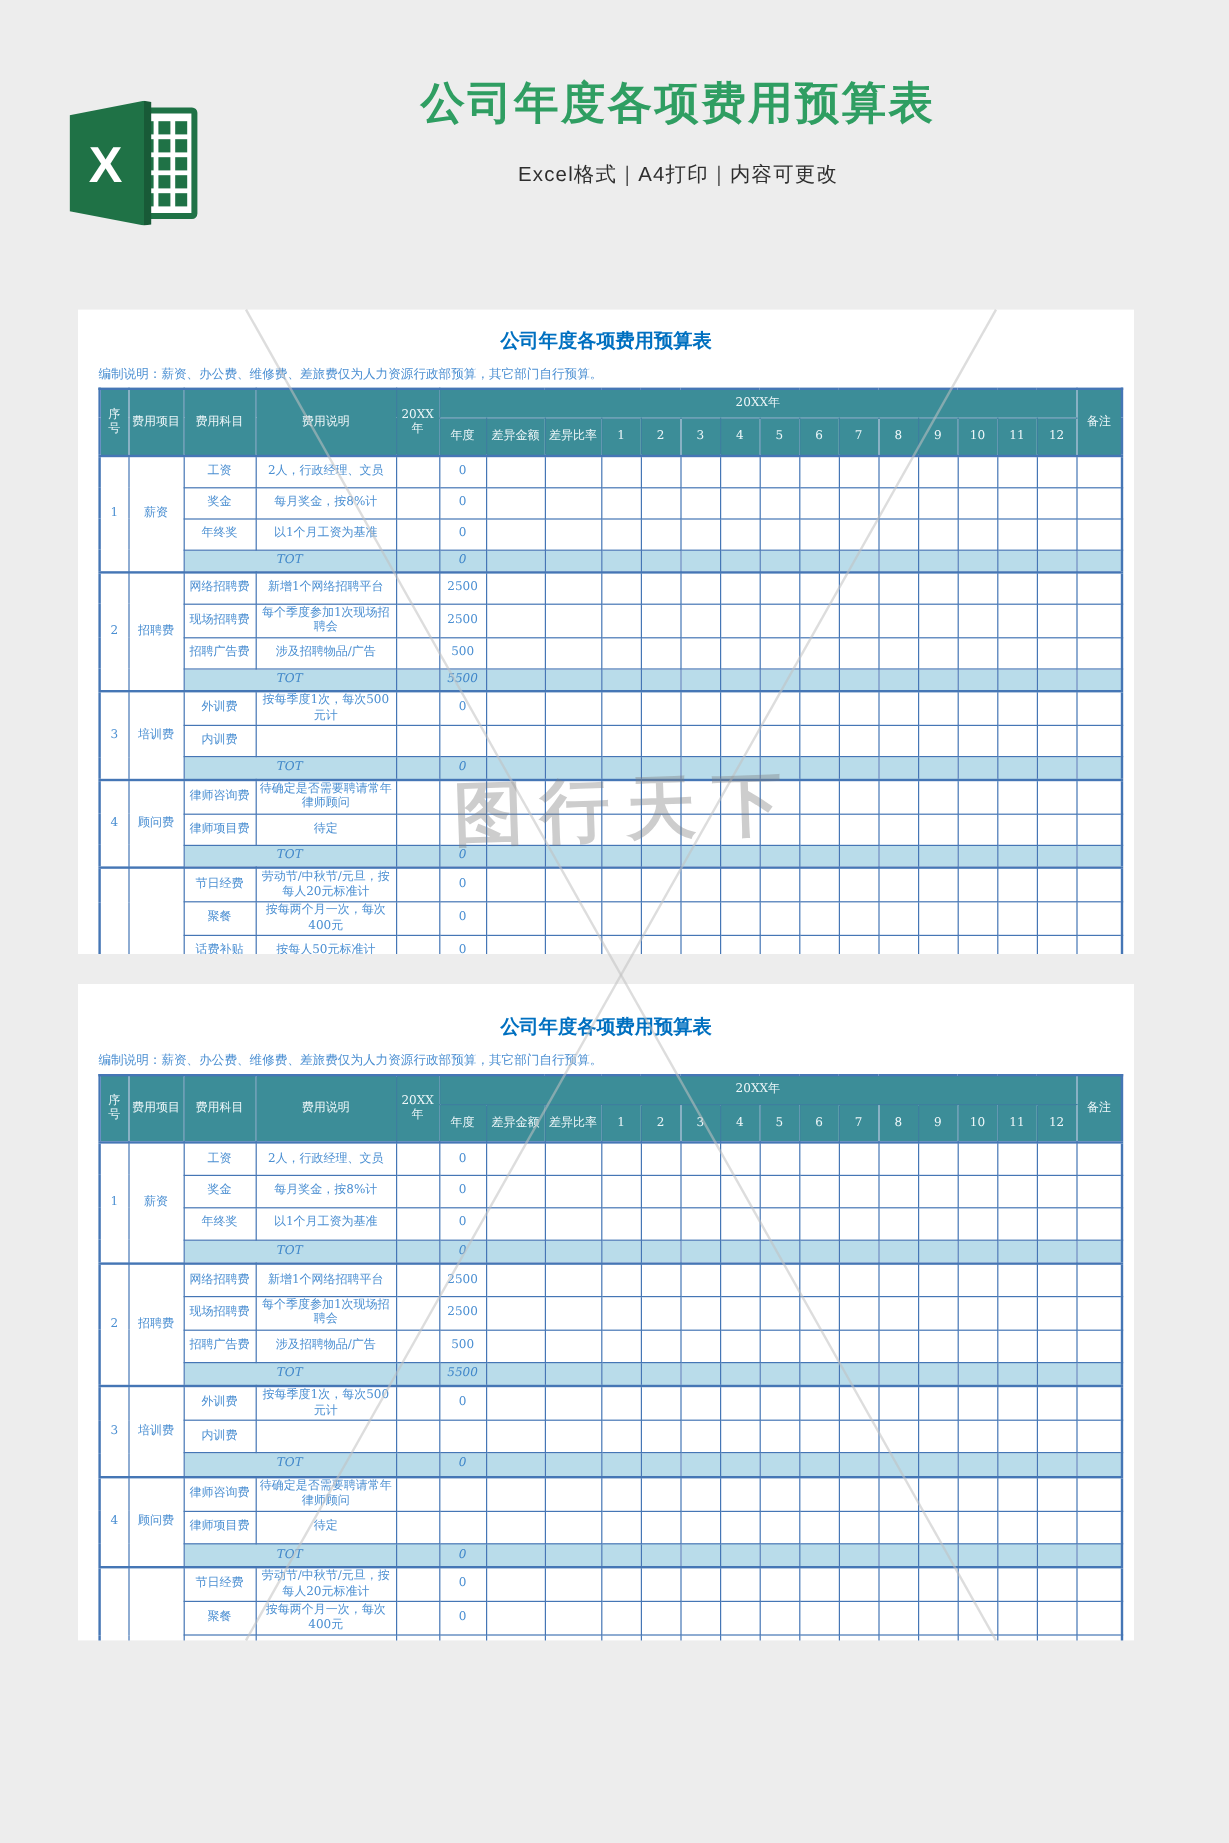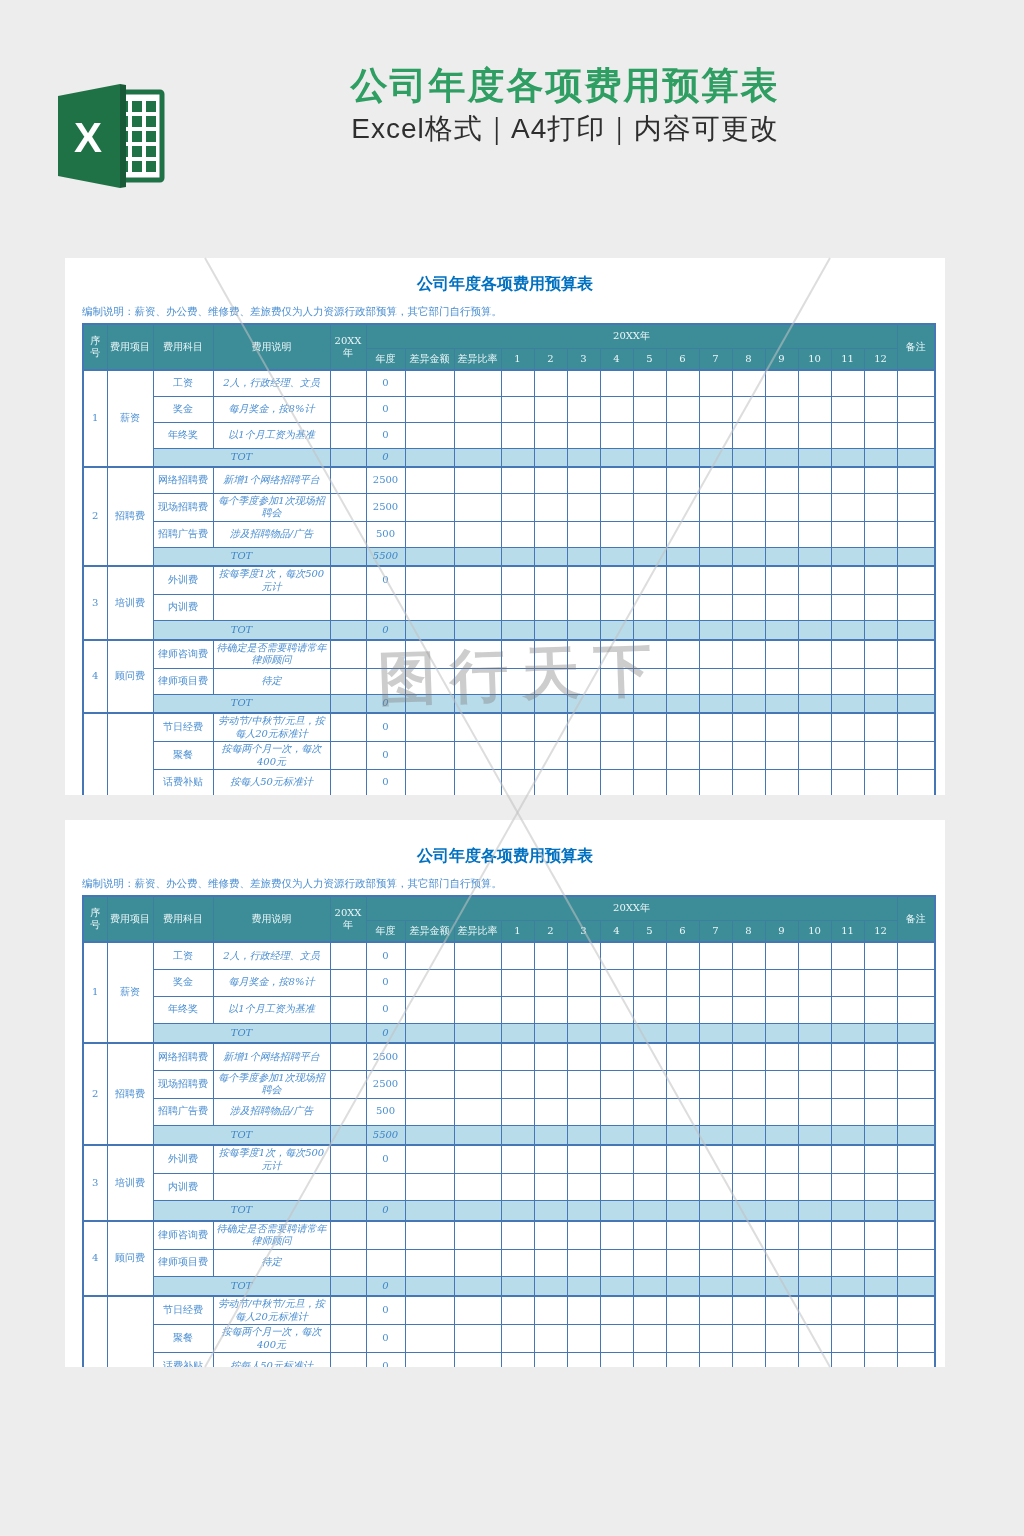--- a/index.html
+++ b/index.html
@@ -23,21 +23,21 @@
   }
   
   .banner{position:absolute;left:0;top:62px;width:1024px;height:150px;}
   .excel-icon{position:absolute;left:58px;top:22px;width:108px;height:104px;}
   .banner-text{position:absolute;left:106px;top:0;width:918px;text-align:center;}
   .banner-title{
     font-size:37px;font-weight:bold;color:var(--c-banner-title);
     letter-spacing:2px;line-height:1.3;
   }
   .banner-sub{
-    margin-top:0;font-size:28px;color:var(--c-subtitle);letter-spacing:1px;
+    margin-top:24px;font-size:17px;color:var(--c-subtitle);letter-spacing:1px;
   }
   
   .panel{
     position:absolute;left:65px;width:880px;background:#ffffff;
     overflow:hidden;
   }
   .panel1{top:258px;height:537px;}
   .panel2{top:820px;height:547px;}
   .sheet-title{
     text-align:center;font-family:"DejaVu Serif","Liberation Serif",serif;
@@ -61,27 +61,27 @@
     font-size:10px;line-height:1.25;
     text-align:center;vertical-align:middle;
     padding:1px 2px;overflow:hidden;
     color:var(--c-text);font-weight:normal;
   }
   table.budget thead th{
     background:var(--c-teal);color:#eef7f9;
     border-color:#3d7f9e;
   }
   table.budget thead tr.h1{height:24px;}
-  table.budget thead tr.h2{height:22px;}
+  table.budget thead tr.h2{height:32px;}
   tbody{border-top:2px solid var(--c-border);}
   tr.item-row{height:26px;}
   tr.tot-row{height:19px;font-style:italic;}
   .panel2 tr.item-row{height:27px;}
   .panel2 tr.tot-row{height:20px;}
-  td.desc-cell{text-align:left;padding-left:3px;font-style:italic;}
+  td.desc-cell{text-align:left;padding-left:3px;}
   tr.tot-row td{background:var(--c-tot);color:#3f86c9;}
   
   .wm-lines{position:absolute;left:0;top:0;width:1024px;height:1536px;pointer-events:none;z-index:6;}
   .wm-text{
     position:absolute;left:378px;top:636px;z-index:7;pointer-events:none;
     font-family:"DejaVu Serif","Liberation Serif",serif;
     font-size:58px;font-weight:bold;color:#7d7d7d;opacity:.38;
     letter-spacing:14px;transform:rotate(-2deg);
   }
 </style>

